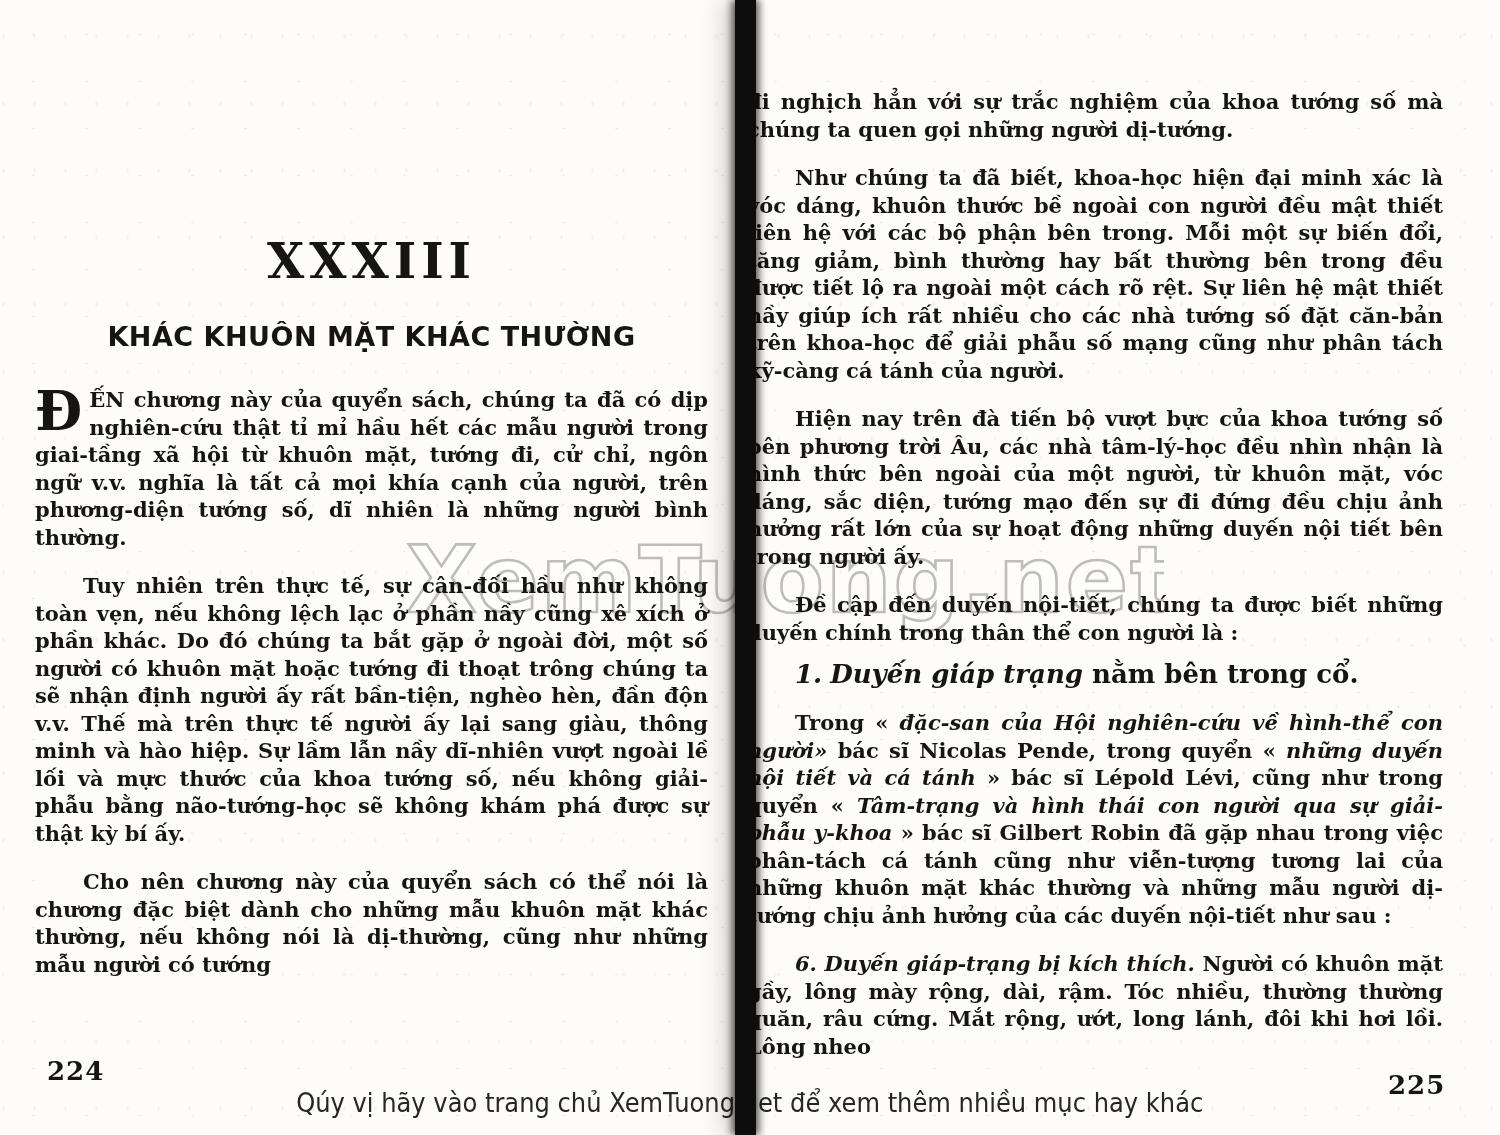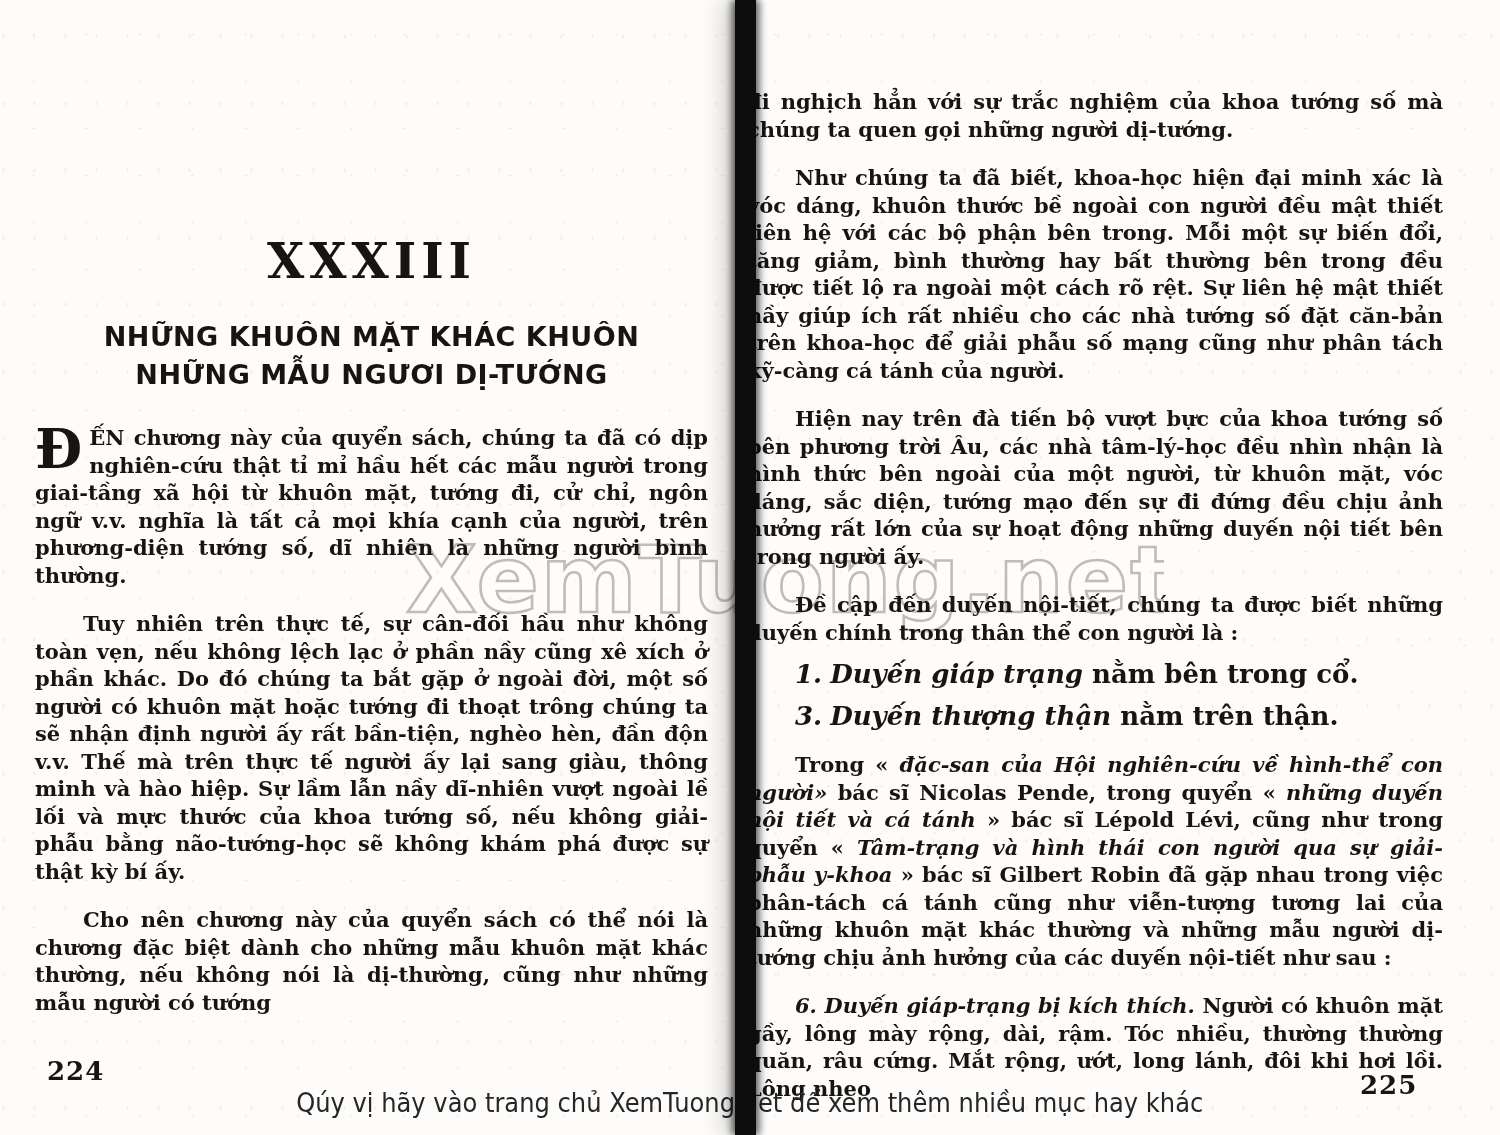--- a/index.html
+++ b/index.html
@@ -61,21 +61,21 @@
   .list-item .num{font-style:italic;margin-right:8px;}
   .term{font-style:italic;}
   .ital{font-style:italic;}
   .lead-ital{font-style:italic;}
 
   .page-number{
     position:absolute;font-size:26px;font-weight:bold;z-index:2;color:#171513;
     letter-spacing:1px;
   }
   .pn-left{left:47px;top:1056px;}
-  .pn-right{left:1360px;top:1070px;}
+  .pn-right{left:1388px;top:1070px;}
 
   .footer{
     position:absolute;left:0;top:1088px;width:1500px;text-align:center;z-index:3;
     font-family:"DejaVu Sans","Liberation Sans",sans-serif;
     font-size:26px;color:#262626;
   }
   .footer span{display:inline-block;transform:scaleX(.93);}
 </style>
 </head>
 <body>
@@ -84,43 +84,39 @@
 
 <div class="watermark">
   <svg width="760" height="112" xmlns="http://www.w3.org/2000/svg">
     <text x="2" y="88" font-family="DejaVu Sans, sans-serif" font-size="92" font-weight="bold" letter-spacing="2" fill="#ffffff" fill-opacity="0.3" stroke="#b5b3b0" stroke-width="2.6">XemTuong.net</text>
   </svg>
 </div>
 
 <div class="page page-left">
   <div class="chapter-number">XXXIII</div>
   <div class="chapter-title">
-    <div>NHỮNG KHUÔN MẶT KHÁC KHUÔN</div>
-    <div>NHỮNG MẪU NGƯƠI DỊ-TƯỚNG</div>
+    <div>KHÁC KHUÔN MẶT KHÁC THƯỜNG</div>
   </div>
 
   <p class="body-text p-first">
     <span class="dropcap">Đ</span><span>ẾN chương này của quyển sách, chúng ta đã có dịp nghiên-cứu thật tỉ mỉ hầu hết các mẫu người trong giai-tầng xã hội từ khuôn mặt, tướng đi, cử chỉ, ngôn ngữ v.v. nghĩa là tất cả mọi khía cạnh của người, trên phương-diện tướng số, dĩ nhiên là những người bình thường.</span>
   </p>
 
   <p class="body-text indent gap">Tuy nhiên trên thực tế, sự cân-đối hầu như không toàn vẹn, nếu không lệch lạc ở phần nầy cũng xê xích ở phần khác. Do đó chúng ta bắt gặp ở ngoài đời, một số người có khuôn mặt hoặc tướng đi thoạt trông chúng ta sẽ nhận định người ấy rất bần-tiện, nghèo hèn, đần độn v.v. Thế mà trên thực tế người ấy lại sang giàu, thông minh và hào hiệp. Sự lầm lẫn nầy dĩ-nhiên vượt ngoài lề lối và mực thước của khoa tướng số, nếu không giải-phẫu bằng não-tướng-học sẽ không khám phá được sự thật kỳ bí ấy.</p>
   <p class="body-text indent gap">Cho nên chương này của quyển sách có thể nói là chương đặc biệt dành cho những mẫu khuôn mặt khác thường, nếu không nói là dị-thường, cũng như những mẫu người có tướng</p>
 </div>
 
 <div class="page page-right">
   <p class="body-text rp-first">đi nghịch hẳn với sự trắc nghiệm của khoa tướng số mà chúng ta quen gọi những người dị-tướng.</p>
   <p class="body-text indent gap">Như chúng ta đã biết, khoa-học hiện đại minh xác là vóc dáng, khuôn thước bề ngoài con người đều mật thiết liên hệ với các bộ phận bên trong. Mỗi một sự biến đổi, tăng giảm, bình thường hay bất thường bên trong đều được tiết lộ ra ngoài một cách rõ rệt. Sự liên hệ mật thiết nầy giúp ích rất nhiều cho các nhà tướng số đặt căn-bản trên khoa-học để giải phẫu số mạng cũng như phân tách kỹ-càng cá tánh của người.</p>
   <p class="body-text indent gap">Hiện nay trên đà tiến bộ vượt bực của khoa tướng số bên phương trời Âu, các nhà tâm-lý-học đều nhìn nhận là hình thức bên ngoài của một người, từ khuôn mặt, vóc dáng, sắc diện, tướng mạo đến sự đi đứng đều chịu ảnh hưởng rất lớn của sự hoạt động những duyến nội tiết bên trong người ấy.</p>
   <p class="body-text indent gap">Đề cập đến duyến nội-tiết, chúng ta được biết những duyến chính trong thân thể con người là :</p>
 
   <div class="list-item">
     <span class="num">1.</span><span class="term">Duyến giáp trạng</span><span></span><span class="term"></span><span> nằm bên trong cổ.</span>
-  </div>
-  <div class="list-item">
-    <span class="num">3.</span><span class="term">Duyến thượng thận</span><span></span><span class="term"></span><span> nằm trên thận.</span>
   </div>
 
   <p class="body-text indent gap">
     <span>Trong « </span><span class="ital">đặc-san của Hội nghiên-cứu về hình-thể con người»</span><span> bác sĩ Nicolas Pende, trong quyển « </span><span class="ital">những duyến nội tiết và cá tánh</span><span> » bác sĩ Lépold Lévi, cũng như trong quyển « </span><span class="ital">Tâm-trạng và hình thái con người qua sự giải-phẫu y-khoa</span><span> » bác sĩ Gilbert Robin đã gặp nhau trong việc phân-tách cá tánh cũng như viễn-tượng tương lai của những khuôn mặt khác thường và những mẫu người dị-tướng chịu ảnh hưởng của các duyến nội-tiết như sau :</span>
   </p>
 
   <p class="body-text indent gap">
     <span class="lead-ital">6. Duyến giáp-trạng bị kích thích.</span><span> Người có khuôn mặt gầy, lông mày rộng, dài, rậm. Tóc nhiều, thường thường quăn, râu cứng. Mắt rộng, ướt, long lánh, đôi khi hơi lồi. Lông nheo</span>
   </p>
 </div>

